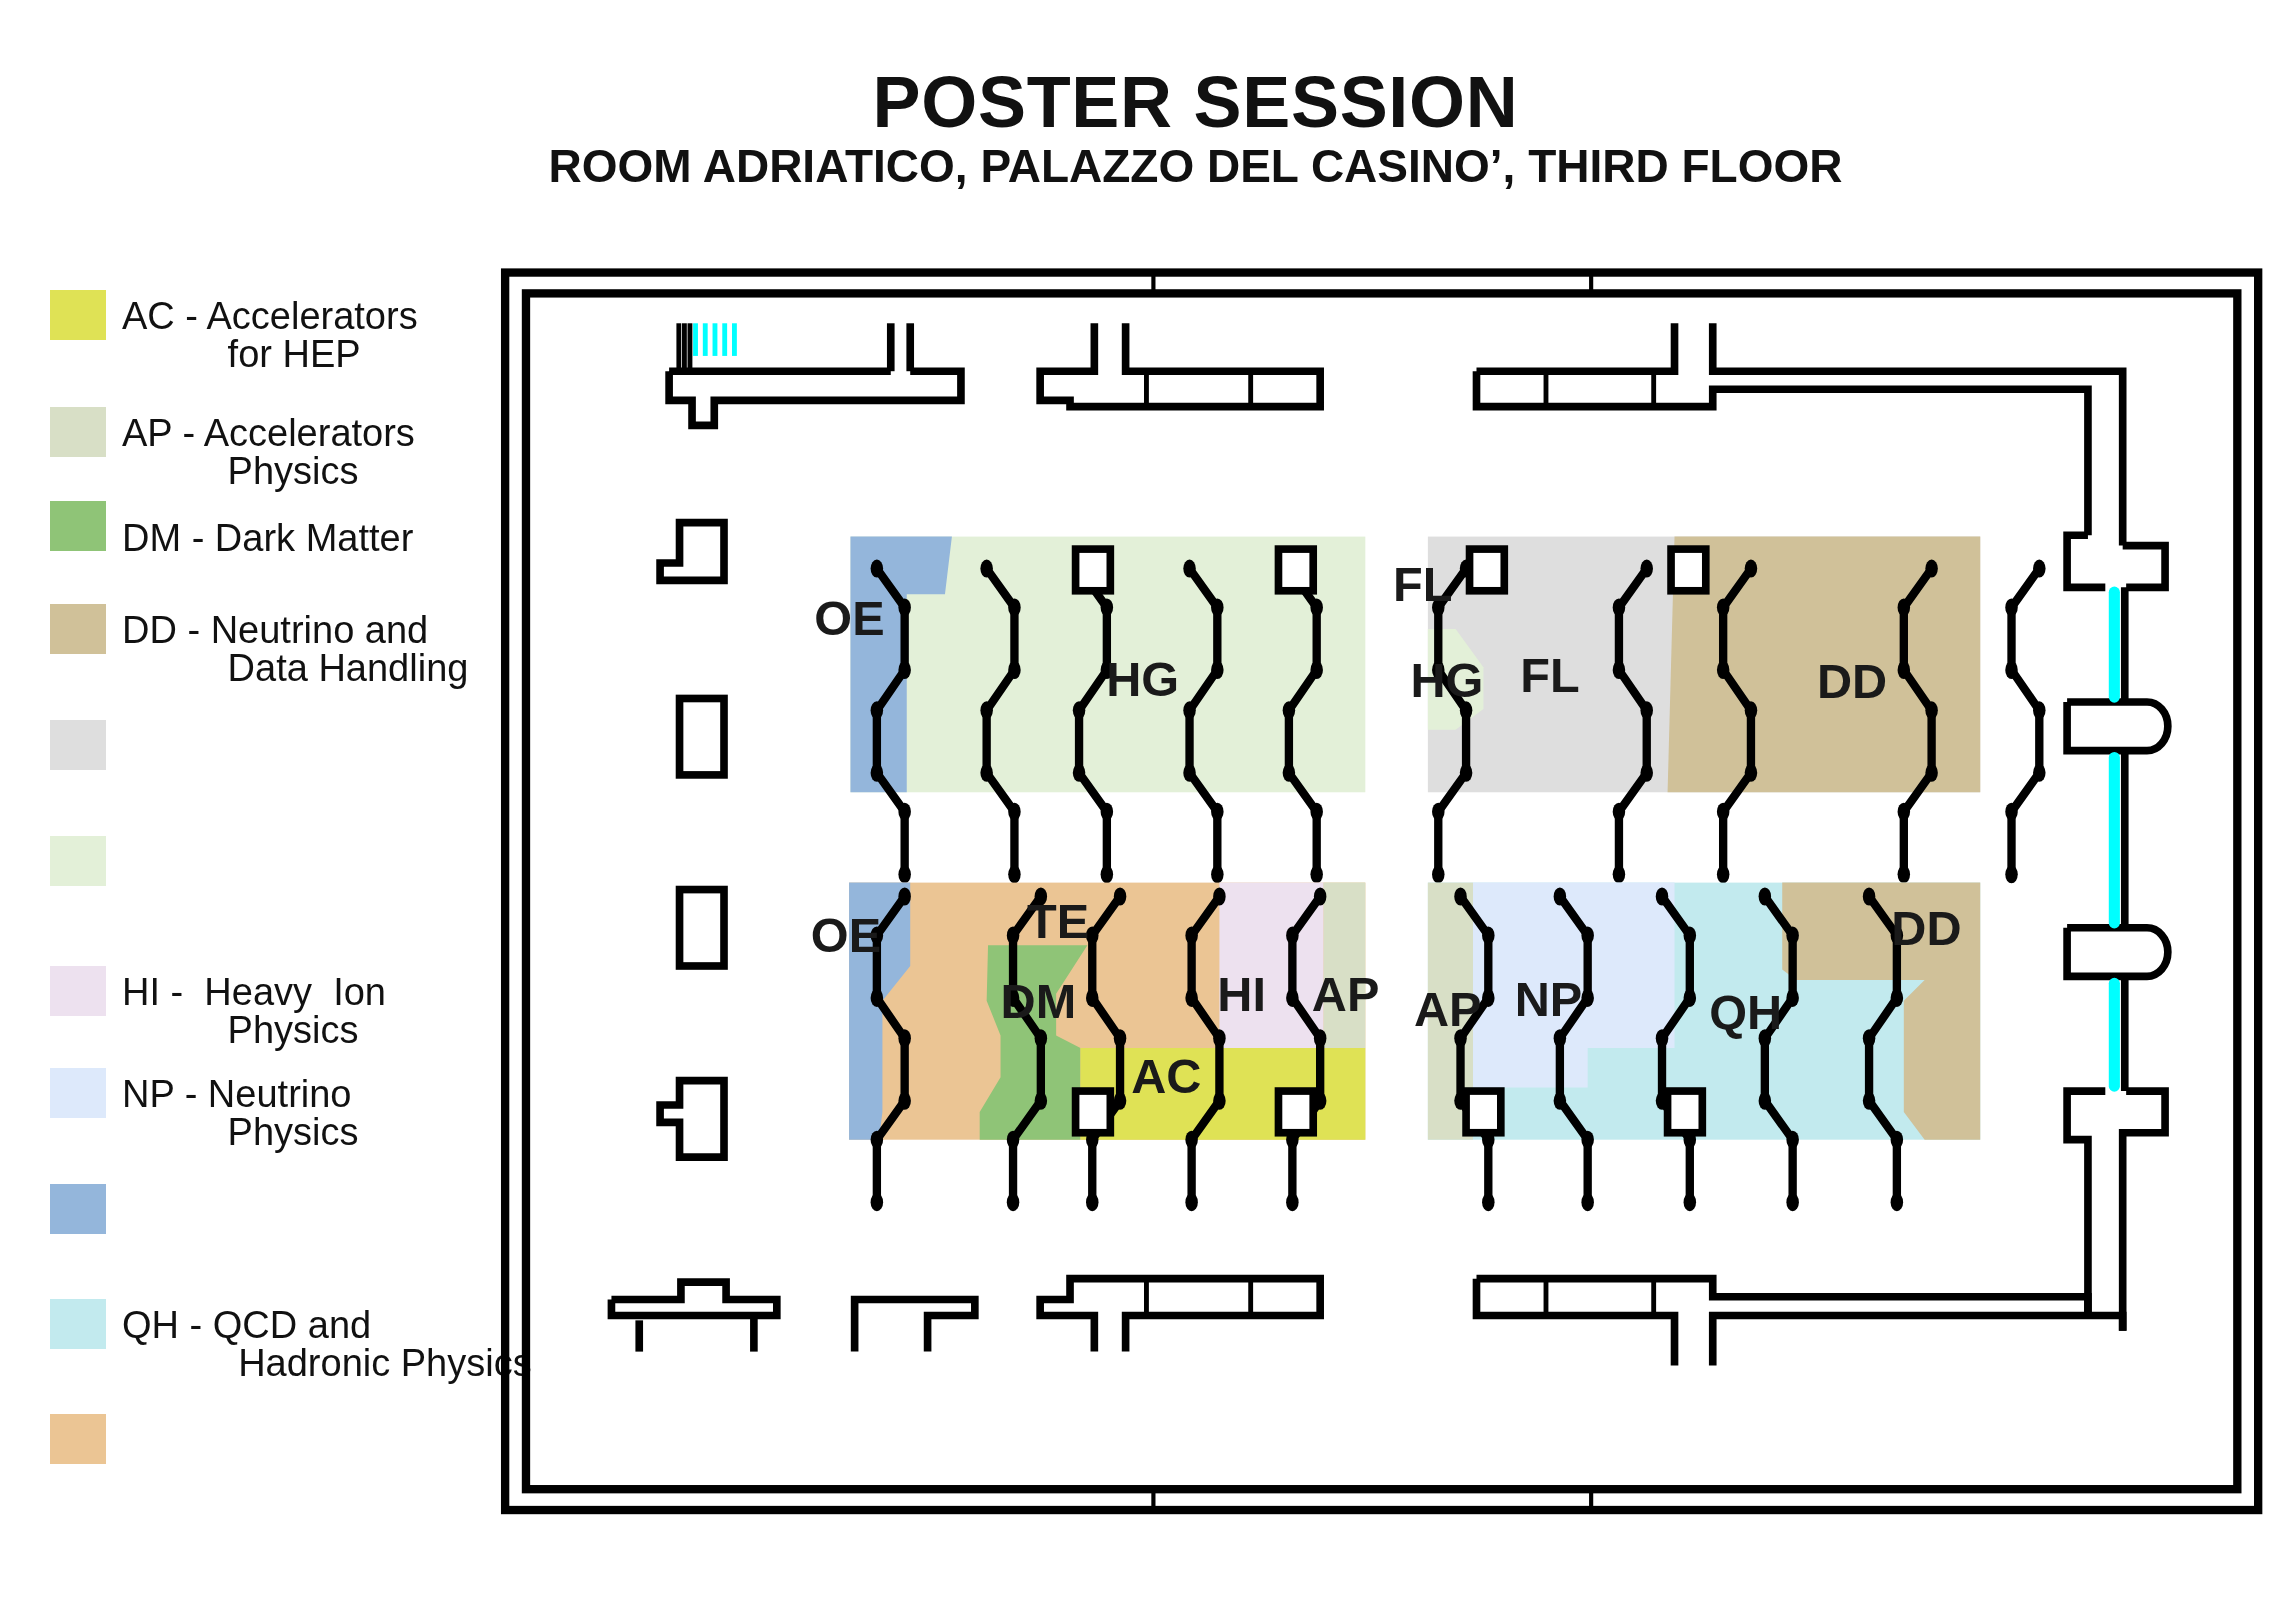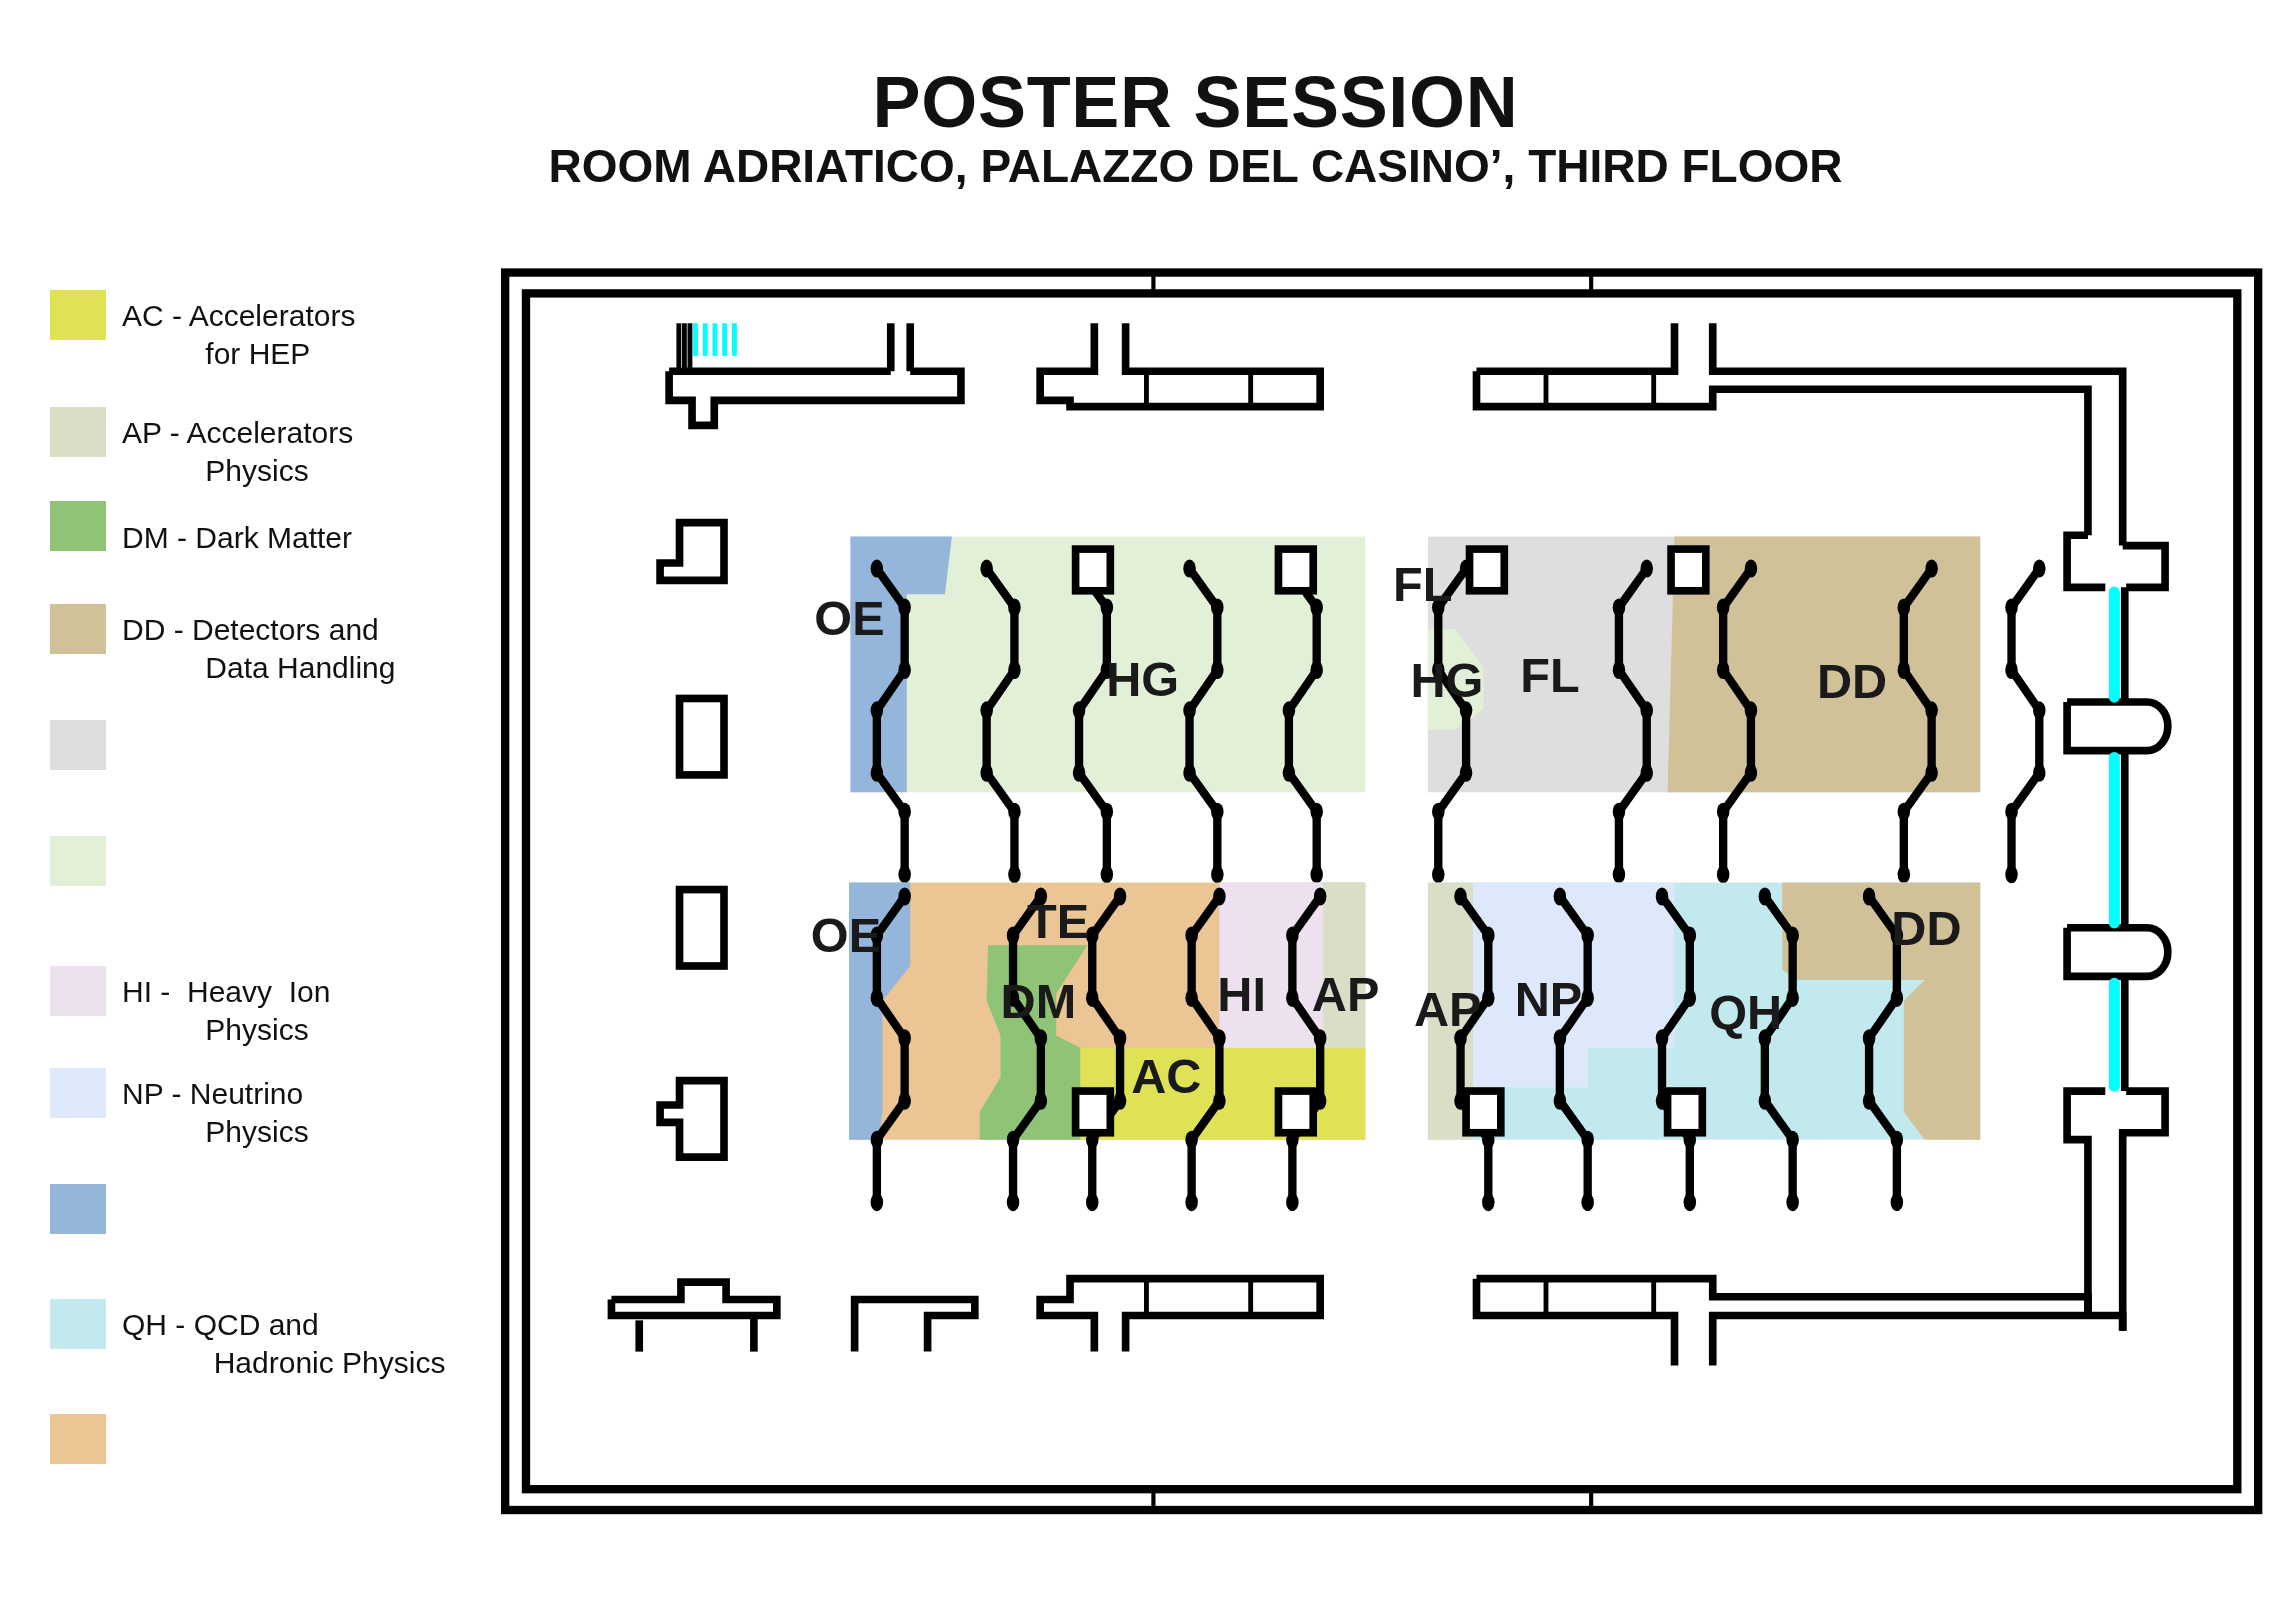--- a/index.html
+++ b/index.html
@@ -2,21 +2,21 @@
 <html style="font-size:11px"><head>
 <meta charset="utf-8">
 <style>
   html, body { margin: 0; padding: 0; background: #ffffff; }
   body { width: 2295px; height: 1620px; position: relative; overflow: hidden; font-family: "Liberation Sans", sans-serif; }
   .title { position: absolute; left: 0; width: 2391px; top: 61px; text-align: center; font-weight: bold; font-size: 72px; color: #111; letter-spacing: 0.7px; }
   .subtitle { position: absolute; left: 0; width: 2391px; top: 139px; text-align: center; font-weight: bold; font-size: 46px; color: #111; }
   .legend { position: absolute; left: 50px; top: 290px; width: 445px; }
   .legend-item { position: absolute; left: 0; width: 445px; height: 83px; }
   .swatch { position: absolute; left: 0; top: 0; width: 56px; height: 50px; }
-  .legend-text { position: absolute; left: 72px; top: 7px; font-size: 30px; line-height: 38px; color: #111; white-space: pre; }
+  .legend-text { position: absolute; left: 72px; top: 7px; font-size: 38px; line-height: 38px; color: #111; white-space: pre; }
   svg.plan { position: absolute; left: 0; top: 0; }
   .region-label { font-family: "Liberation Sans", sans-serif; font-weight: bold; font-size: 70px; fill: #1a1a1a; }
 </style>
 </head>
 <body>
 
 <div class="title">POSTER SESSION</div>
 <div class="subtitle">ROOM ADRIATICO, PALAZZO DEL CASINO’, THIRD FLOOR</div>
 
 <div class="legend">
@@ -29,21 +29,21 @@
     <div class="swatch" style="background:#d8dfc6"></div>
     <div class="legend-text">AP - Accelerators
           Physics</div>
   </div>
   <div class="legend-item" style="top:211px">
     <div class="swatch" style="background:#8fc477"></div>
     <div class="legend-text" style="top:18px">DM - Dark Matter</div>
   </div>
   <div class="legend-item" style="top:314px">
     <div class="swatch" style="background:#d0c199"></div>
-    <div class="legend-text">DD - Detectors and
+    <div class="legend-text">DD - Neutrino and
           Data Handling</div>
   </div>
   <div class="legend-item" style="top:430px">
     <div class="swatch" style="background:#dedede"></div>
   </div>
   <div class="legend-item" style="top:546px">
     <div class="swatch" style="background:#e3f0d8"></div>
   </div>
   <div class="legend-item" style="top:676px">
     <div class="swatch" style="background:#ede1ef"></div>

